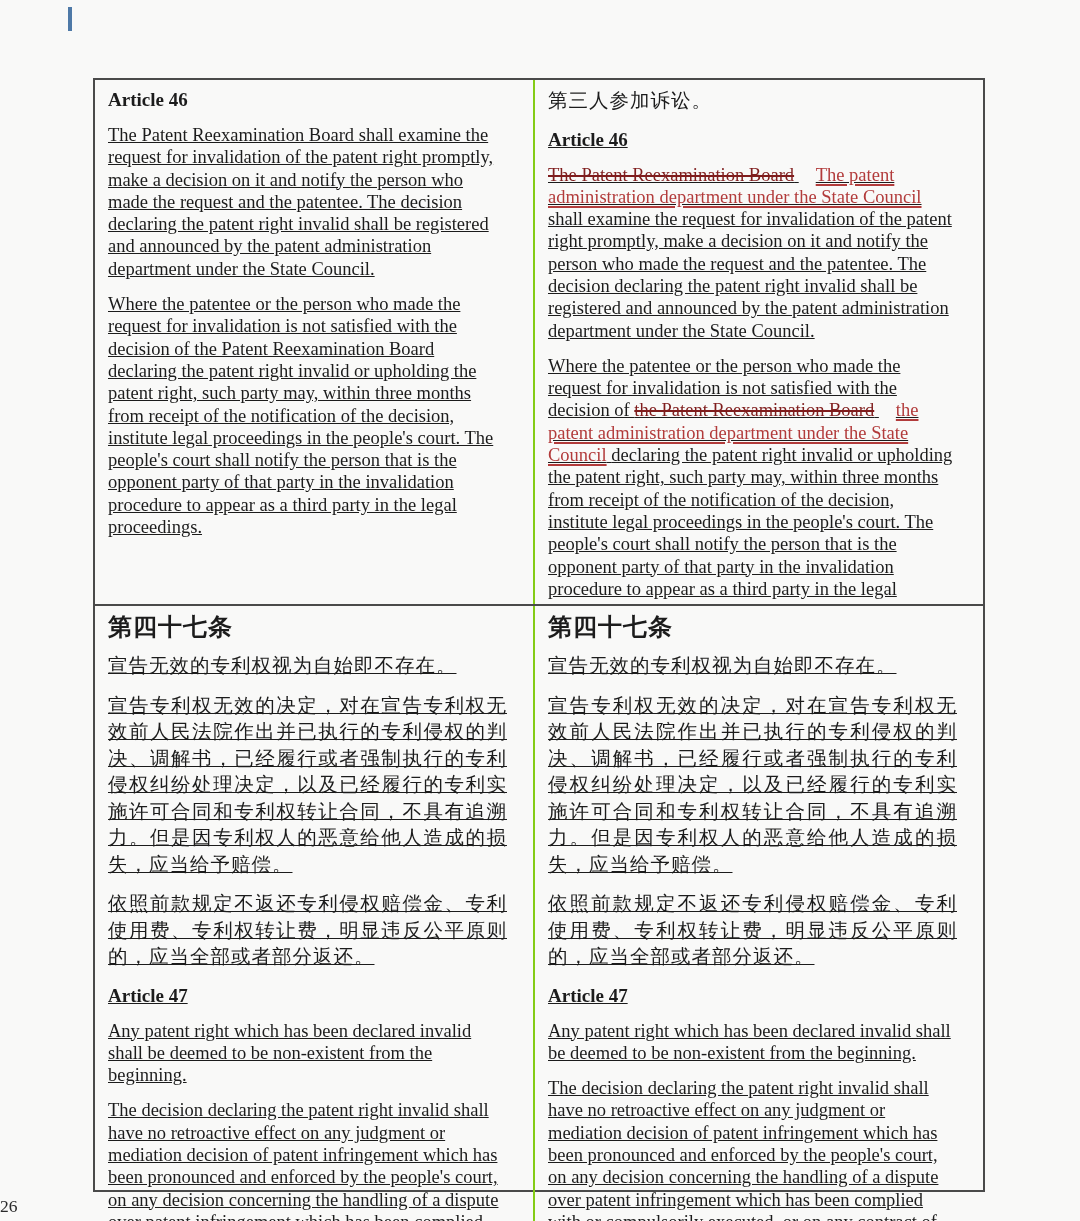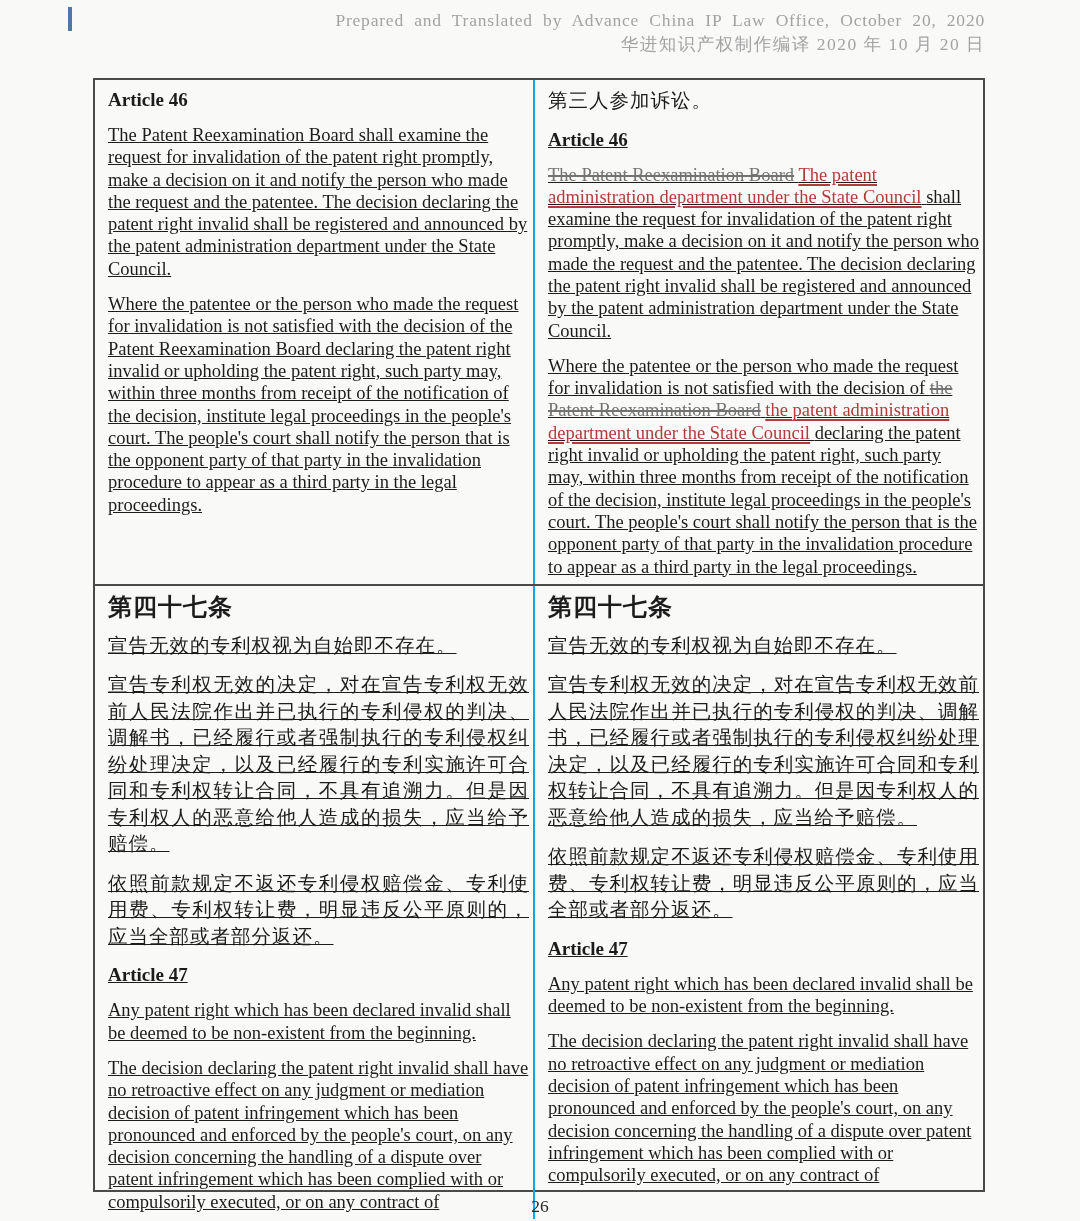--- a/index.html
+++ b/index.html
@@ -58,25 +58,25 @@
   }
   .trow {
     display: flex;
     flex-direction: row;
     box-sizing: border-box;
   }
   .trow.row1 { height: 524px; }
   .trow.row2 { flex: 1; border-top: 2px solid #4a4a4a; }
   .tcell {
     box-sizing: border-box;
-    padding: 8px 4px 6px 13px;
+    padding: 8px 26px 6px 13px;
     overflow: hidden;
   }
   .tcell.left  { width: 438px; }
-  .tcell.right { flex: 1; border-left: 2px solid #0ea5e9; }
+  .tcell.right { flex: 1; border-left: 2px solid #84cc16; }
 
   .tcell p { margin: 0 0 0 0; }
   .tcell p + p { margin-top: 13px; text-decoration: underline; }
 
   .en-p {
     font-size: 18.5px;
     line-height: 22.3px;
     text-align: left;
   }
   .heading-en {
@@ -91,51 +91,47 @@
     text-align: justify;
   }
   .heading-cn {
     font-size: 24px;
     font-weight: bold;
     line-height: 26px;
     letter-spacing: 1px;
   }
   
   .strike {
-    color: #737373;
+    color: #7f1d1d;
     text-decoration: line-through;
     text-decoration-thickness: 1.5px;
   }
   .insert {
     color: #b23b3b;
     text-decoration: underline;
     text-underline-offset: 3px;
     text-decoration-thickness: 1.5px;
+    margin-left: 17px;
   }
   .page-number {
     position: absolute;
     left: 0;
     width: 100%;
     top: 1196px;
-    text-align: center;
     font-size: 17.5px;
     color: #2a2a2a;
   }
 </style>
 </head>
 <body>
 
 <div class="page">
 
   <span class="cursor-bar"></span>
 
-  <div class="header">
-    <div class="line-en">Prepared and Translated by Advance China IP Law Office, October 20, 2020</div>
-    <div class="line-cn">华进知识产权制作编译 2020 年 10 月 20 日</div>
-  </div>
 
   <div class="doc-table">
 
     <div class="trow row1">
 
       <div class="tcell left">
         <p class="heading-en">Article 46</p>
         <p class="en-p">The Patent Reexamination Board shall examine the request for invalidation of the patent right promptly, make a decision on it and notify the person who made the request and the patentee. The decision declaring the patent right invalid shall be registered and announced by the patent administration department under the State Council.</p>
         <p class="en-p">Where the patentee or the person who made the request for invalidation is not satisfied with the decision of the Patent Reexamination Board declaring the patent right invalid or upholding the patent right, such party may, within three months from receipt of the notification of the decision, institute legal proceedings in the people's court. The people's court shall notify the person that is the opponent party of that party in the invalidation procedure to appear as a third party in the legal proceedings.</p>
       </div>

